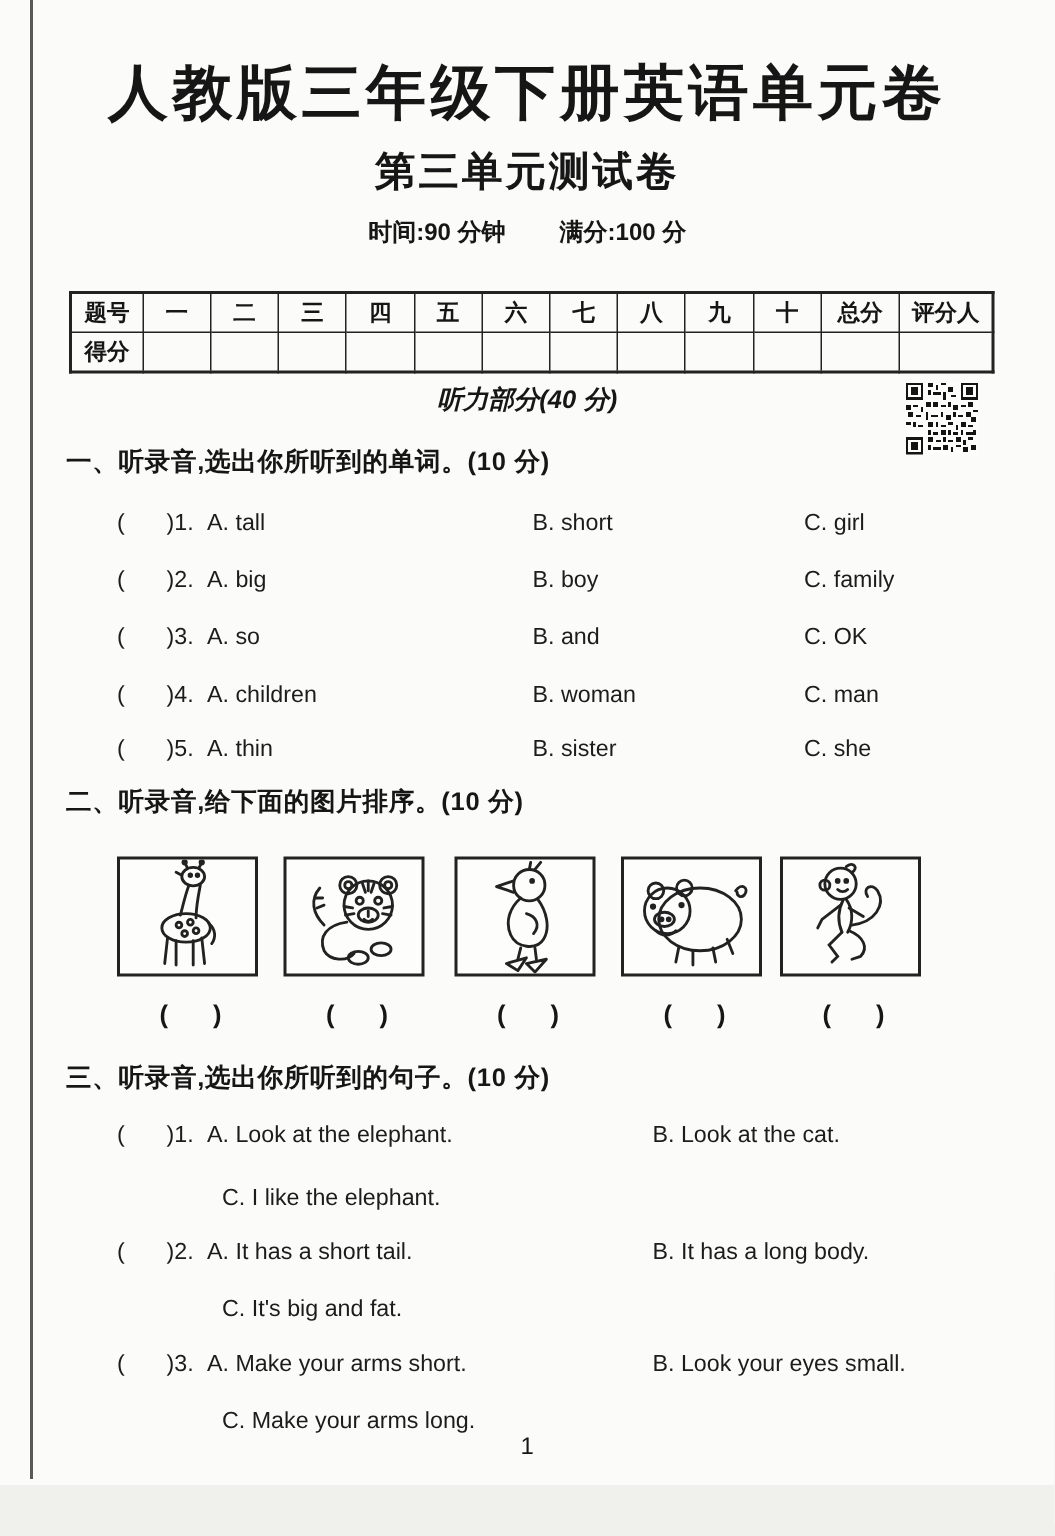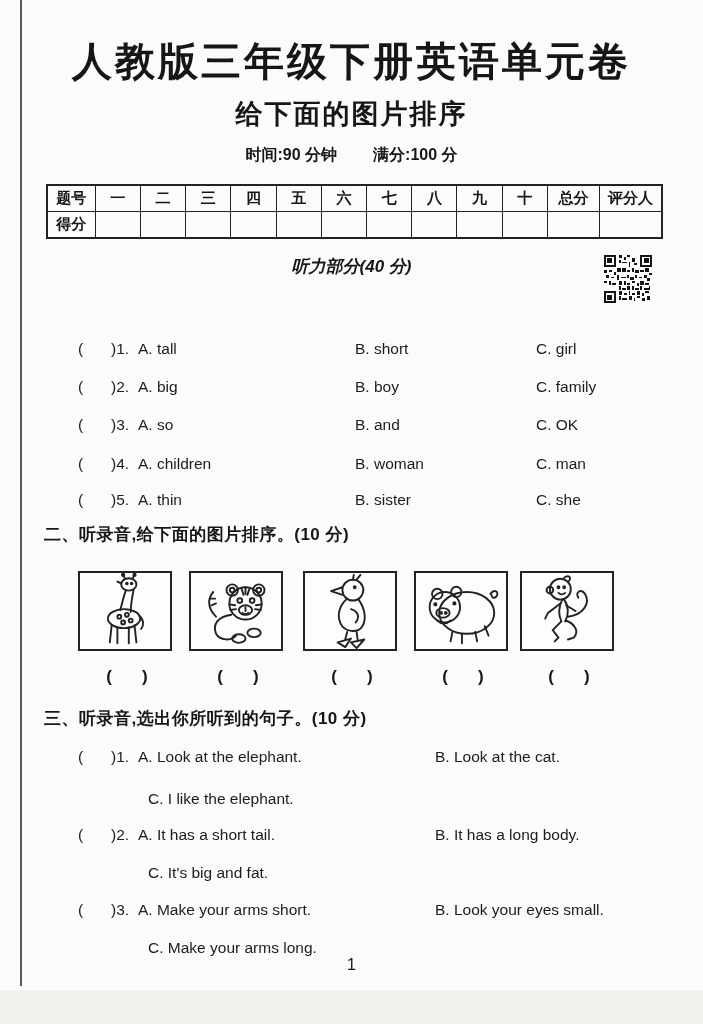--- a/index.html
+++ b/index.html
@@ -16,21 +16,21 @@
   .centered{left:0;width:703px;text-align:center;}
   .scan-line{left:20px;top:0;width:2px;height:986px;background:#585858;}
   .bottom-strip{left:0;top:990px;width:703px;height:34px;background:#f0f0ed;}
 
   .doc-title{top:34px;font-size:40px;font-weight:bold;letter-spacing:3px;}
   .doc-subtitle{top:96px;font-size:27px;font-weight:bold;letter-spacing:2px;}
   .doc-meta{top:145px;font-size:16px;font-weight:bold;}
   .doc-meta .meta-time{margin-right:36px;margin-top:40px;}
 
   table.score-table{
-    position:absolute;left:46px;top:184px;width:617px;
+    position:absolute;left:46px;top:194px;width:617px;
     border-collapse:collapse;table-layout:fixed;
   }
   table.score-table td{
     border:1.5px solid #222;height:25px;padding:0;
     text-align:center;font-size:15px;font-weight:bold;overflow:hidden;
   }
   table.score-table{border:2px solid #222;}
 
   .listening-title{top:255px;font-size:17px;font-weight:bold;font-style:italic;}
   .qr{left:604px;top:255px;width:48px;height:47px;}
@@ -64,21 +64,21 @@
 </style>
 </head>
 <body>
 
 <div class="page">
 
   <div class="abs scan-line"></div>
   <div class="abs bottom-strip"></div>
 
   <div class="abs centered doc-title">人教版三年级下册英语单元卷</div>
-  <div class="abs centered doc-subtitle">给下面的图片排序</div>
+  <div class="abs centered doc-subtitle">第三单元测试卷</div>
   <div class="abs centered doc-meta">
     <span class="meta-time">时间:90 分钟</span><span>满分:100 分</span>
   </div>
 
   <table class="score-table">
     <colgroup>
       <col style="width:48px">
         <col style="width:45px">
         <col style="width:45px">
         <col style="width:45px">
@@ -137,20 +137,21 @@
       <path fill="#141414" d="M22,0h7v7h-7z"></path>
         <rect x="23" y="1" width="5" height="5" fill="#fdfdfc"></rect>
         <rect x="24" y="2" width="3" height="3" fill="#141414"></rect>
       <path fill="#141414" d="M0,22h7v7h-7z"></path>
         <rect x="1" y="23" width="5" height="5" fill="#fdfdfc"></rect>
         <rect x="2" y="24" width="3" height="3" fill="#141414"></rect>
       <path fill="#141414" d="M9,0h2v2h-2z M12,1h1v2h-1z M14,0h2v1h-2z M17,2h2v2h-2z M9,3h1v2h-1z M11,4h3v1h-3z M15,4h1v3h-1z M18,5h2v1h-2z M0,9h2v2h-2z M3,9h2v1h-2z M6,10h1v2h-1z M8,8h2v2h-2z M11,8h2v2h-2z M14,9h2v1h-2z M17,8h1v2h-1z M19,9h2v2h-2z M22,9h2v1h-2z M25,8h2v2h-2z M27,11h2v1h-2z M1,12h2v2h-2z M4,13h2v1h-2z M8,12h1v3h-1z M10,13h3v1h-3z M14,12h1v2h-1z M16,13h2v2h-2z M19,12h1v2h-1z M21,13h2v1h-2z M24,12h2v2h-2z M26,14h2v2h-2z M0,16h2v1h-2z M3,16h1v2h-1z M5,17h2v1h-2z M9,16h2v2h-2z M12,16h1v2h-1z M14,17h2v1h-2z M17,16h2v1h-2z M20,17h1v2h-1z M22,16h2v2h-2z M25,17h2v1h-2z M9,19h1v2h-1z M11,20h2v1h-2z M14,19h2v2h-2z M17,19h1v2h-1z M19,20h2v1h-2z M22,19h1v2h-1z M24,20h3v1h-3z M27,19h1v2h-1z M9,22h2v2h-2z M12,23h2v1h-2z M15,22h1v2h-1z M17,23h2v1h-2z M20,22h2v2h-2z M23,23h1v2h-1z M25,22h2v1h-2z M9,25h1v2h-1z M11,26h3v1h-3z M15,25h2v2h-2z M18,26h1v2h-1z M20,25h2v1h-2z M23,26h2v2h-2z M26,25h2v2h-2z"></path>
     </svg>
   </div>
 
+  <div class="abs sec-heading sec1-heading">一、听录音,选出你所听到的单词。(10 分)</div>
 
   <div class="sec1">
     <div class="abs q-row" style="top:340px">
       <span class="q-open">(</span>
       <span class="q-num">)1.</span>
       <span class="q-a">A. tall</span>
       <span class="q-b">B. short</span>
       <span class="q-c">C. girl</span>
     </div>
     <div class="abs q-row" style="top:378px">

